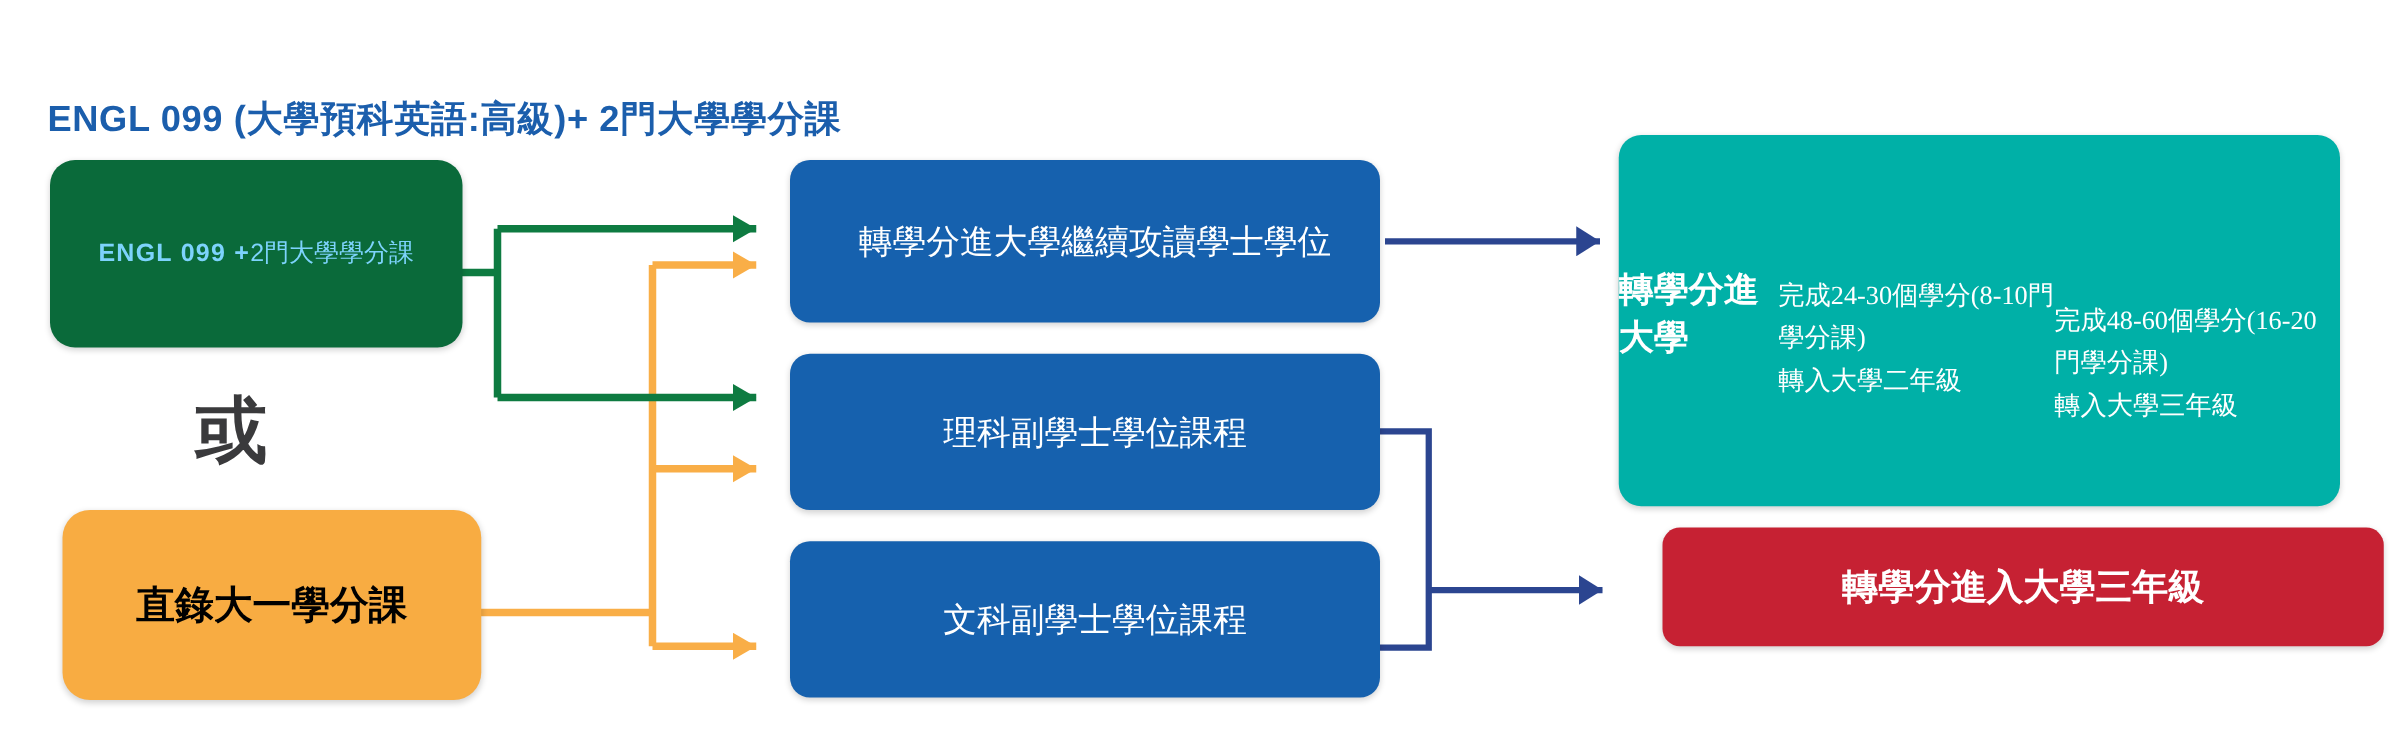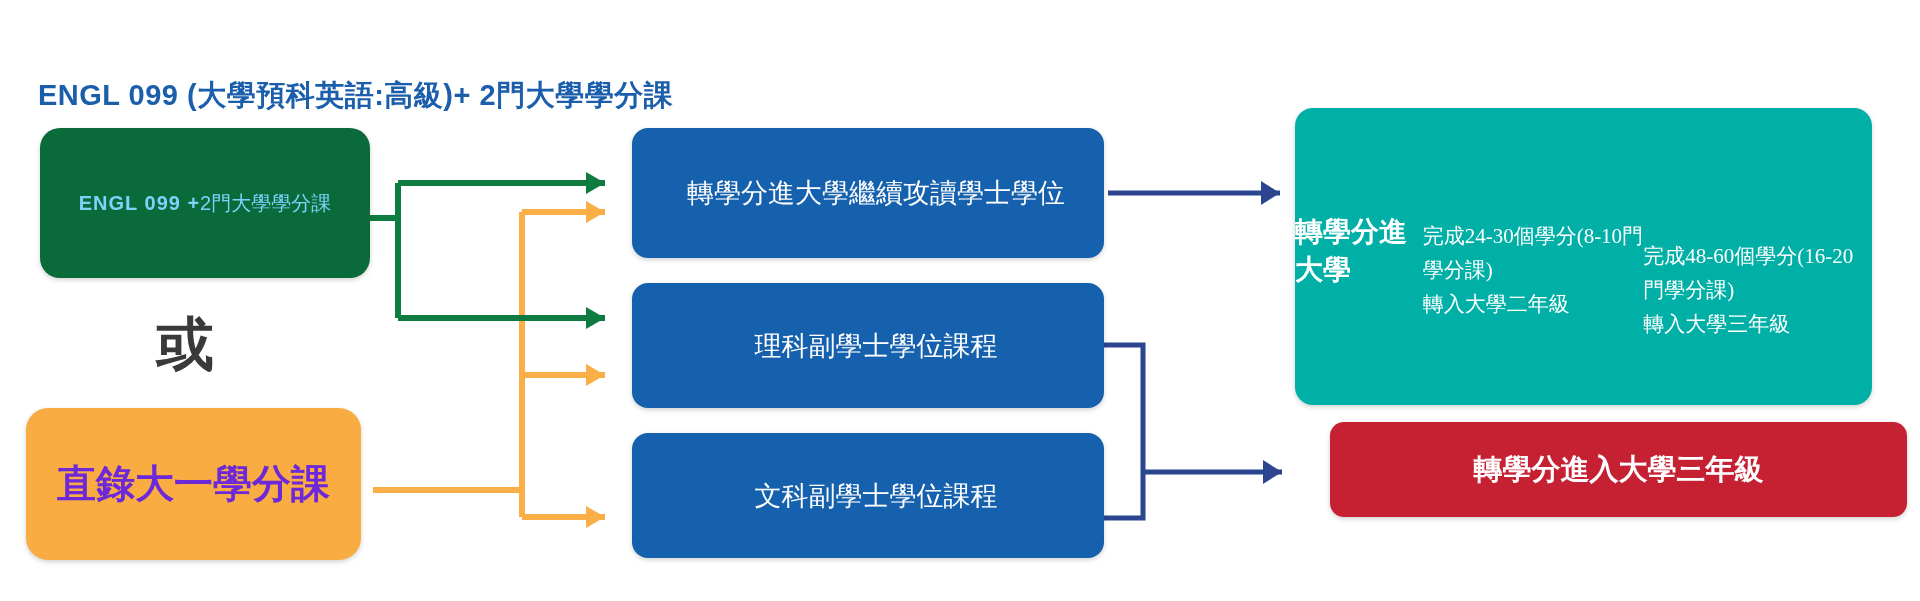--- a/index.html
+++ b/index.html
@@ -49,25 +49,25 @@
   .or-label {
     position: absolute;
     left: 130px; top: 306px; width: 110px;
     text-align: center;
     font-size: 58px;
     font-weight: bold;
     color: #3A3A3C;
     z-index: 2;
   }
   .direct-box {
-    left: 26px; top: 408px; width: 335px; height: 152px;
+    left: 50px; top: 408px; width: 335px; height: 152px;
     background: #F8AC42;
     border-radius: 22px;
-    color: #6d28d9;
-    font-size: 39px;
+    color: #000000;
+    font-size: 31px;
     font-weight: bold;
   }
   .program-box {
     width: 472px; height: 125px;
     left: 632px;
     background: #1661AE;
     border-radius: 16px;
     color: #ffffff;
     font-size: 27px;
     padding-left: 16px;

